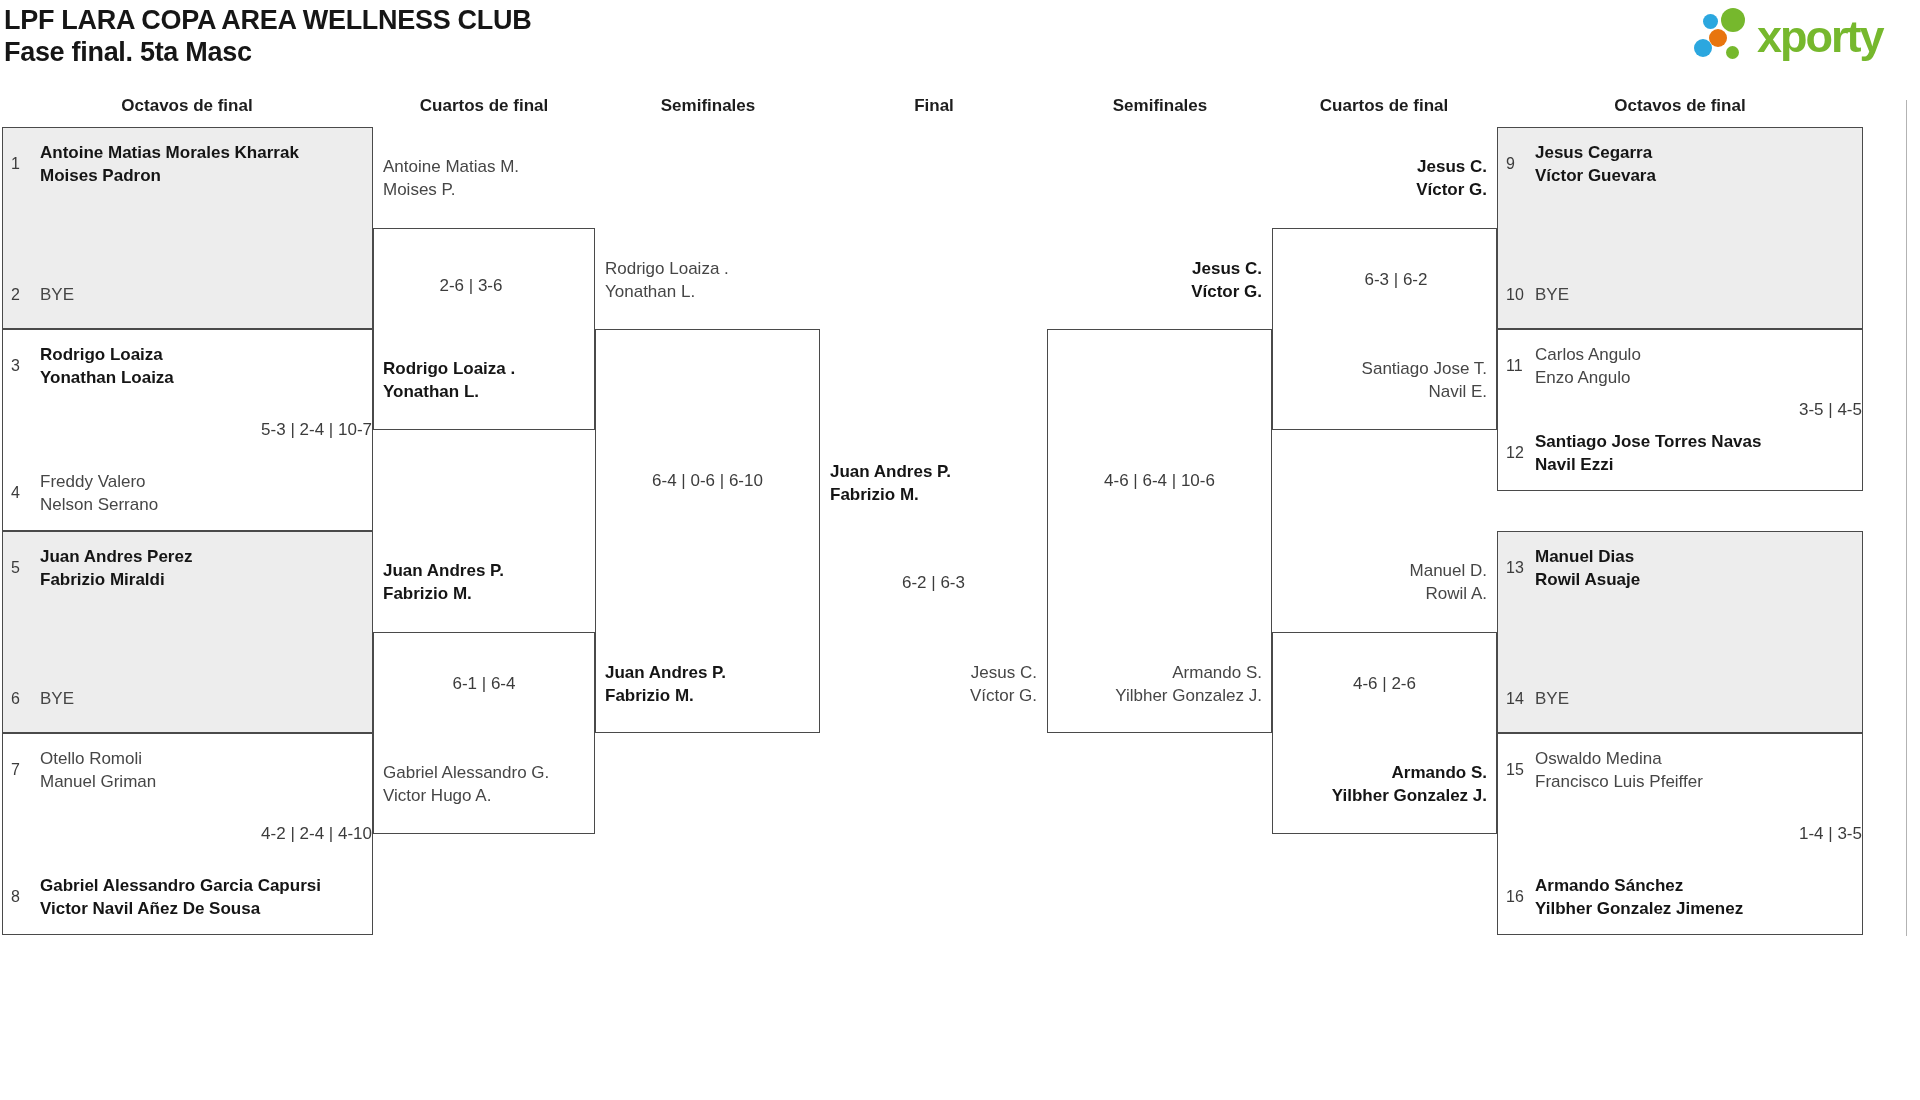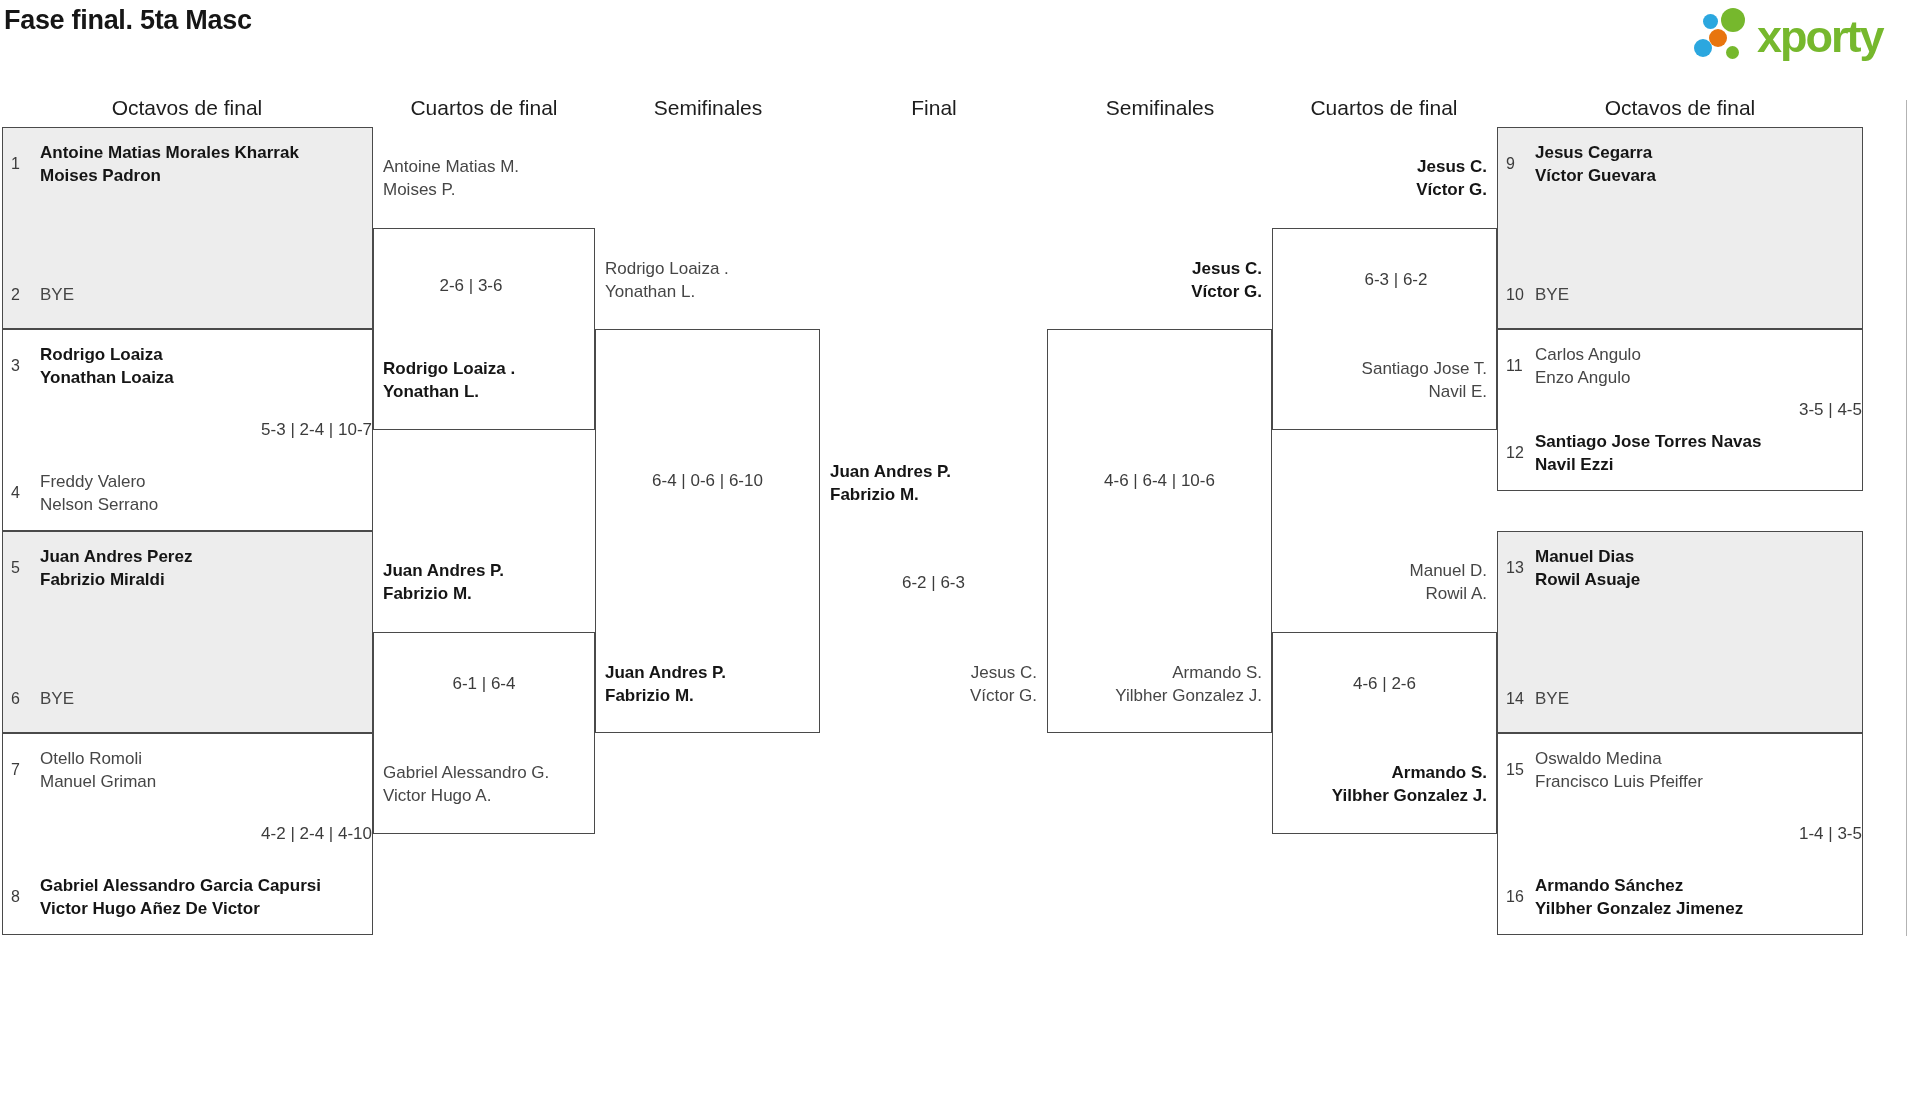--- a/index.html
+++ b/index.html
@@ -1,21 +1,21 @@
 <!DOCTYPE html>
 <html><head>
 <meta charset="utf-8">
 <style>
   html,body{margin:0;padding:0;background:#ffffff;}
   #canvas{
     position:relative;width:1920px;height:1100px;background:#ffffff;overflow:hidden;
     font-family:"Liberation Sans",sans-serif;color:#151515;
   }
   .title{position:absolute;left:4px;top:4px;font-size:27px;line-height:32px;font-weight:700;color:#161616;letter-spacing:-0.3px;}
-  .round-header{position:absolute;top:96px;transform:translateX(-50%);font-size:21px;font-weight:400;color:#1d1d1d;white-space:nowrap;}
+  .round-header{position:absolute;top:96px;transform:translateX(-50%);font-size:17px;font-weight:700;color:#1d1d1d;white-space:nowrap;}
   .box{position:absolute;border:1.5px solid #4a4a4a;box-sizing:border-box;background:transparent;}
   .box.gray{background:#ededed;}
   .slot{position:absolute;left:8px;right:6px;display:flex;align-items:center;gap:7px;}
   .slot-top{top:13px;}
   .slot-bottom{bottom:14px;}
   .slot-bottom.bye{bottom:22px;}
   .seed{flex:0 0 22px;width:22px;font-size:16px;color:#3c3c3c;text-align:left;}
   .name{font-size:17px;line-height:23px;color:#464646;}
   .name.bold{font-weight:700;color:#151515;}
   .oct-score{position:absolute;left:0;right:0;top:50%;transform:translateY(-50%);text-align:right;font-size:17px;color:#3c3c3c;}
@@ -27,20 +27,21 @@
   .logo{position:absolute;left:1690px;top:5px;width:220px;height:70px;}
   .dot{position:absolute;border-radius:50%;}
   .logo-text{position:absolute;left:67px;top:6px;font-size:45px;font-weight:700;letter-spacing:-2px;color:#76b82d;}
 </style>
 </head>
 <body>
 
 <div id="canvas">
 
   <div class="title">
+    <div>LPF LARA COPA AREA WELLNESS CLUB</div>
     <div>Fase final. 5ta Masc</div>
   </div>
 
   <div class="logo">
     <span class="dot" style="left:13px;top:9px;width:15px;height:15px;background:#2ba7df;"></span>
     <span class="dot" style="left:31px;top:3px;width:24px;height:24px;background:#76b82d;"></span>
     <span class="dot" style="left:19px;top:24px;width:18px;height:18px;background:#e8750e;"></span>
     <span class="dot" style="left:4px;top:34px;width:18px;height:18px;background:#2ba7df;"></span>
     <span class="dot" style="left:36px;top:41px;width:13px;height:13px;background:#76b82d;"></span>
     <span class="logo-text">xporty</span>
@@ -106,21 +107,21 @@
       <div class="name">
         <div>Otello Romoli</div>
         <div>Manuel Griman</div>
       </div>
     </div>
     <div class="oct-score">4-2 | 2-4 | 4-10</div>
     <div class="slot slot-bottom">
       <span class="seed">8</span>
       <div class="name bold">
         <div>Gabriel Alessandro Garcia Capursi</div>
-        <div>Victor Hugo Añez De Victor</div>
+        <div>Victor Navil Añez De Sousa</div>
       </div>
     </div>
   </div>
 
   <div class="box" style="left:373px;top:228px;width:222px;height:202px;"></div>
   <div class="box" style="left:373px;top:632px;width:222px;height:202px;"></div>
 
   <div class="pair" style="left:383px;top:155px;">
     <div>Antoine Matias M.</div>
     <div>Moises P.</div>

